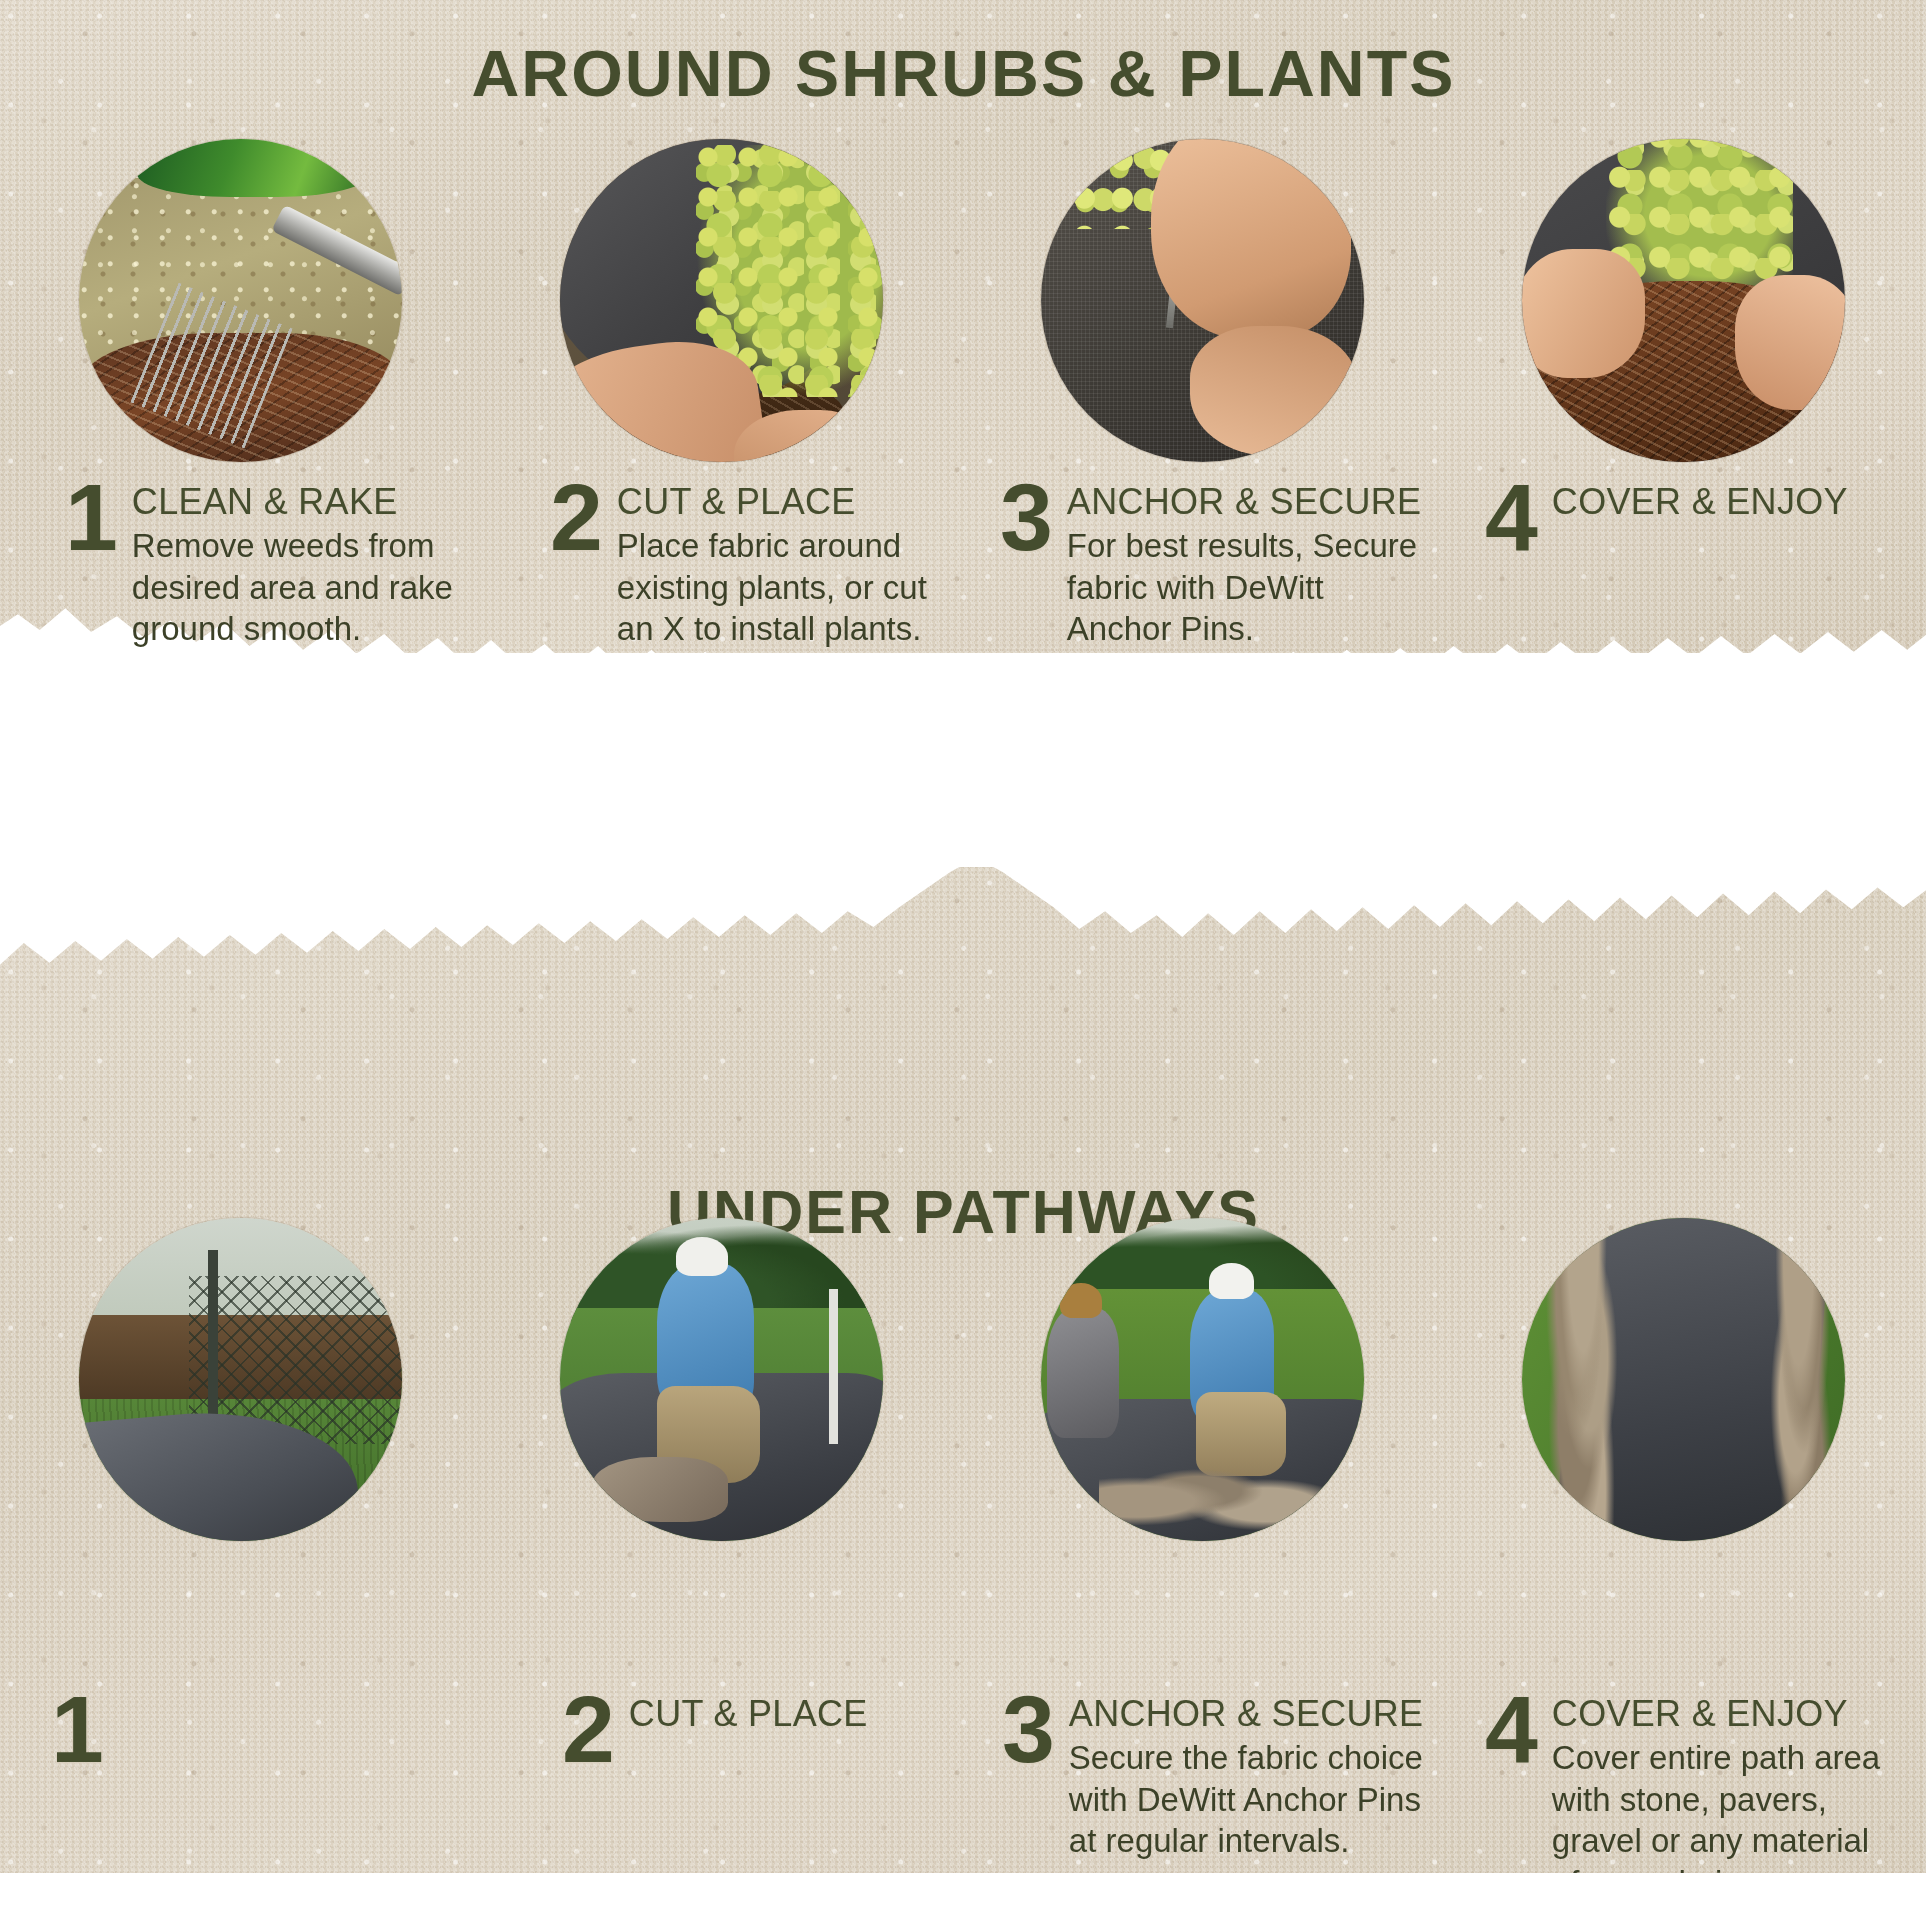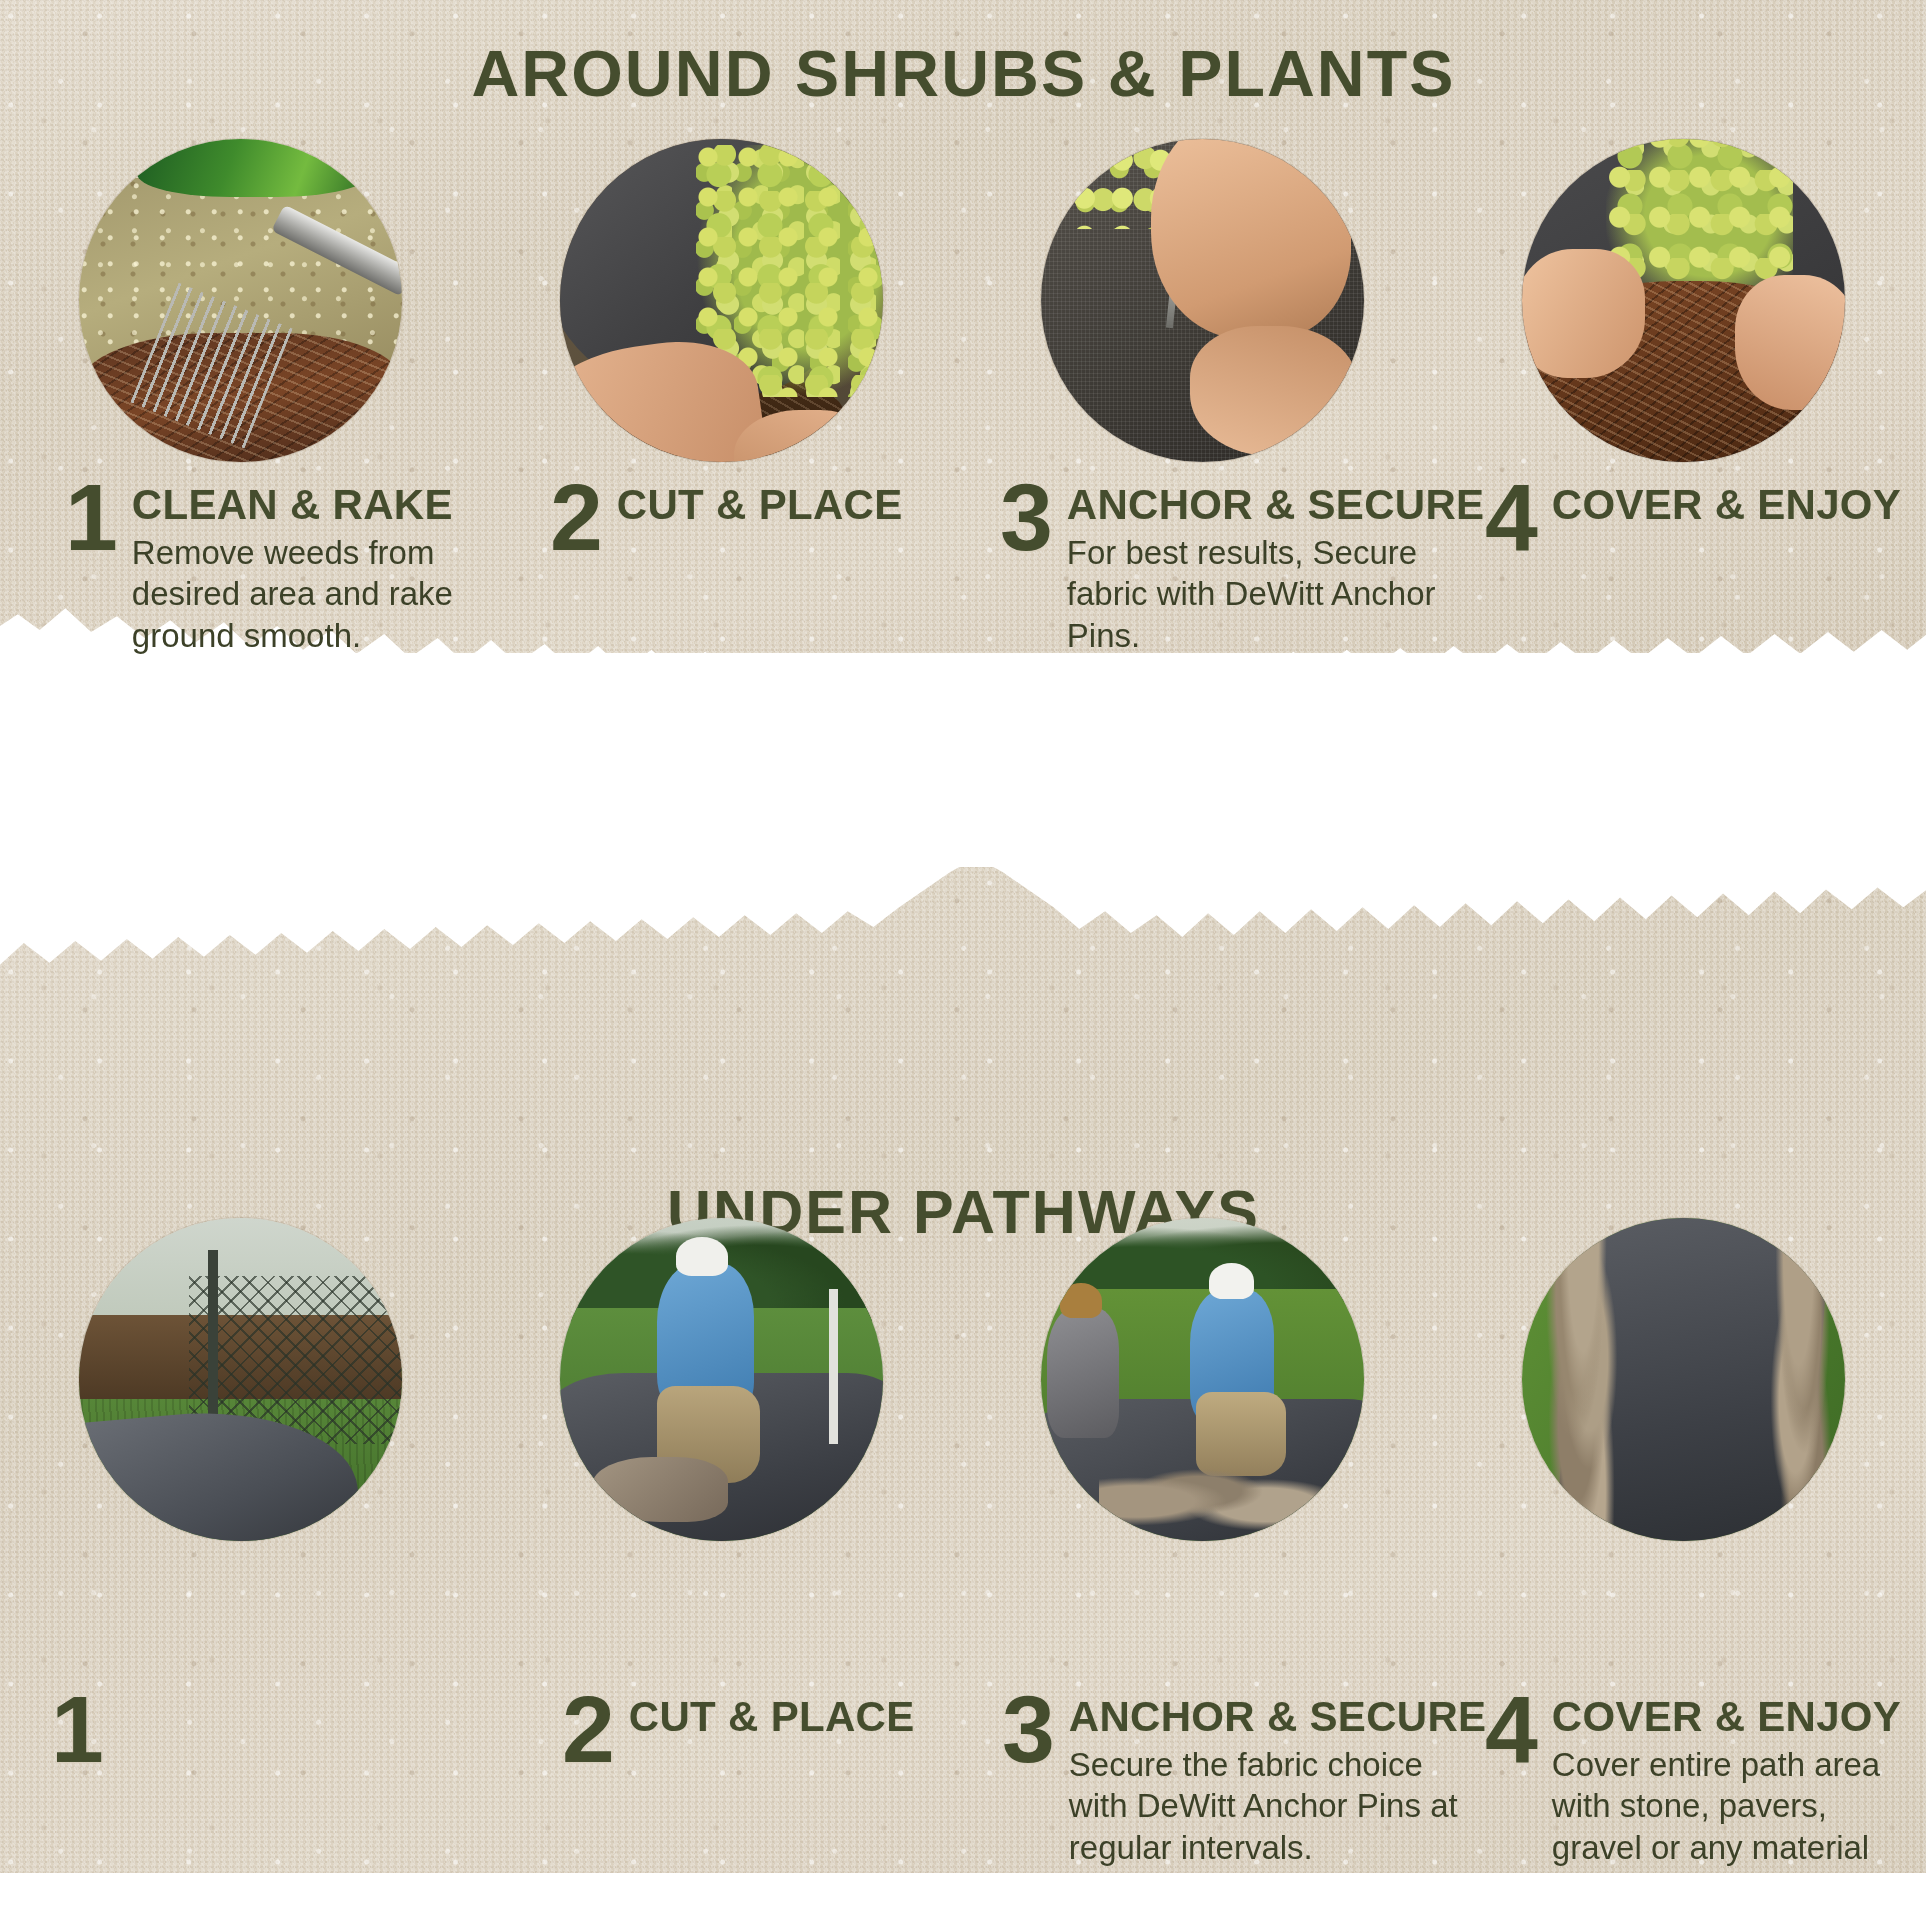--- a/index.html
+++ b/index.html
@@ -85,21 +85,21 @@
 
   
   .cap{position:absolute;display:flex;align-items:flex-start;}
   .num{
     color:#454d2e;font-size:95px;line-height:.82;font-weight:bold;
     margin-right:14px;flex:0 0 auto;padding-top:2px;
     text-shadow:2px 1px 0 rgba(217,207,190,.55),-1px 2px 0 rgba(217,207,190,.45);
   }
   .capbody{padding-top:6px;}
   .caphead{
-    color:#454d2e;font-size:42px;font-weight:bold;letter-spacing:0.3px;
+    color:#454d2e;font-size:36px;font-weight:normal;letter-spacing:0.3px;
     line-height:1.06;white-space:nowrap;
     text-shadow:1px 0 0 rgba(217,207,190,.5),-1px 1px 0 rgba(217,207,190,.4);
   }
   .capbodytext{
     color:#3c4128;font-size:33px;line-height:1.26;margin-top:4px;font-weight:normal;
   }
 
   
   
   .s1-green{position:absolute;left:18%;top:0;width:72%;height:18%;
@@ -342,20 +342,21 @@
     <div class="capbody">
       <div class="caphead">CLEAN &amp; RAKE</div>
       <div class="capbodytext">Remove weeds from desired area and rake ground smooth.</div>
     </div>
   </div>
 
   <div class="cap" style="left:550px;top:477px;width:406px;">
     <div class="num">2</div>
     <div class="capbody">
       <div class="caphead">CUT &amp; PLACE</div>
+      <div class="capbodytext">Place fabric around existing plants, or cut an X to install plants.</div>
     </div>
   </div>
 
   <div class="cap" style="left:1000px;top:477px;width:416px;">
     <div class="num">3</div>
     <div class="capbody">
       <div class="caphead">ANCHOR &amp; SECURE</div>
       <div class="capbodytext">For best results, Secure fabric with DeWitt Anchor Pins.</div>
     </div>
   </div>

